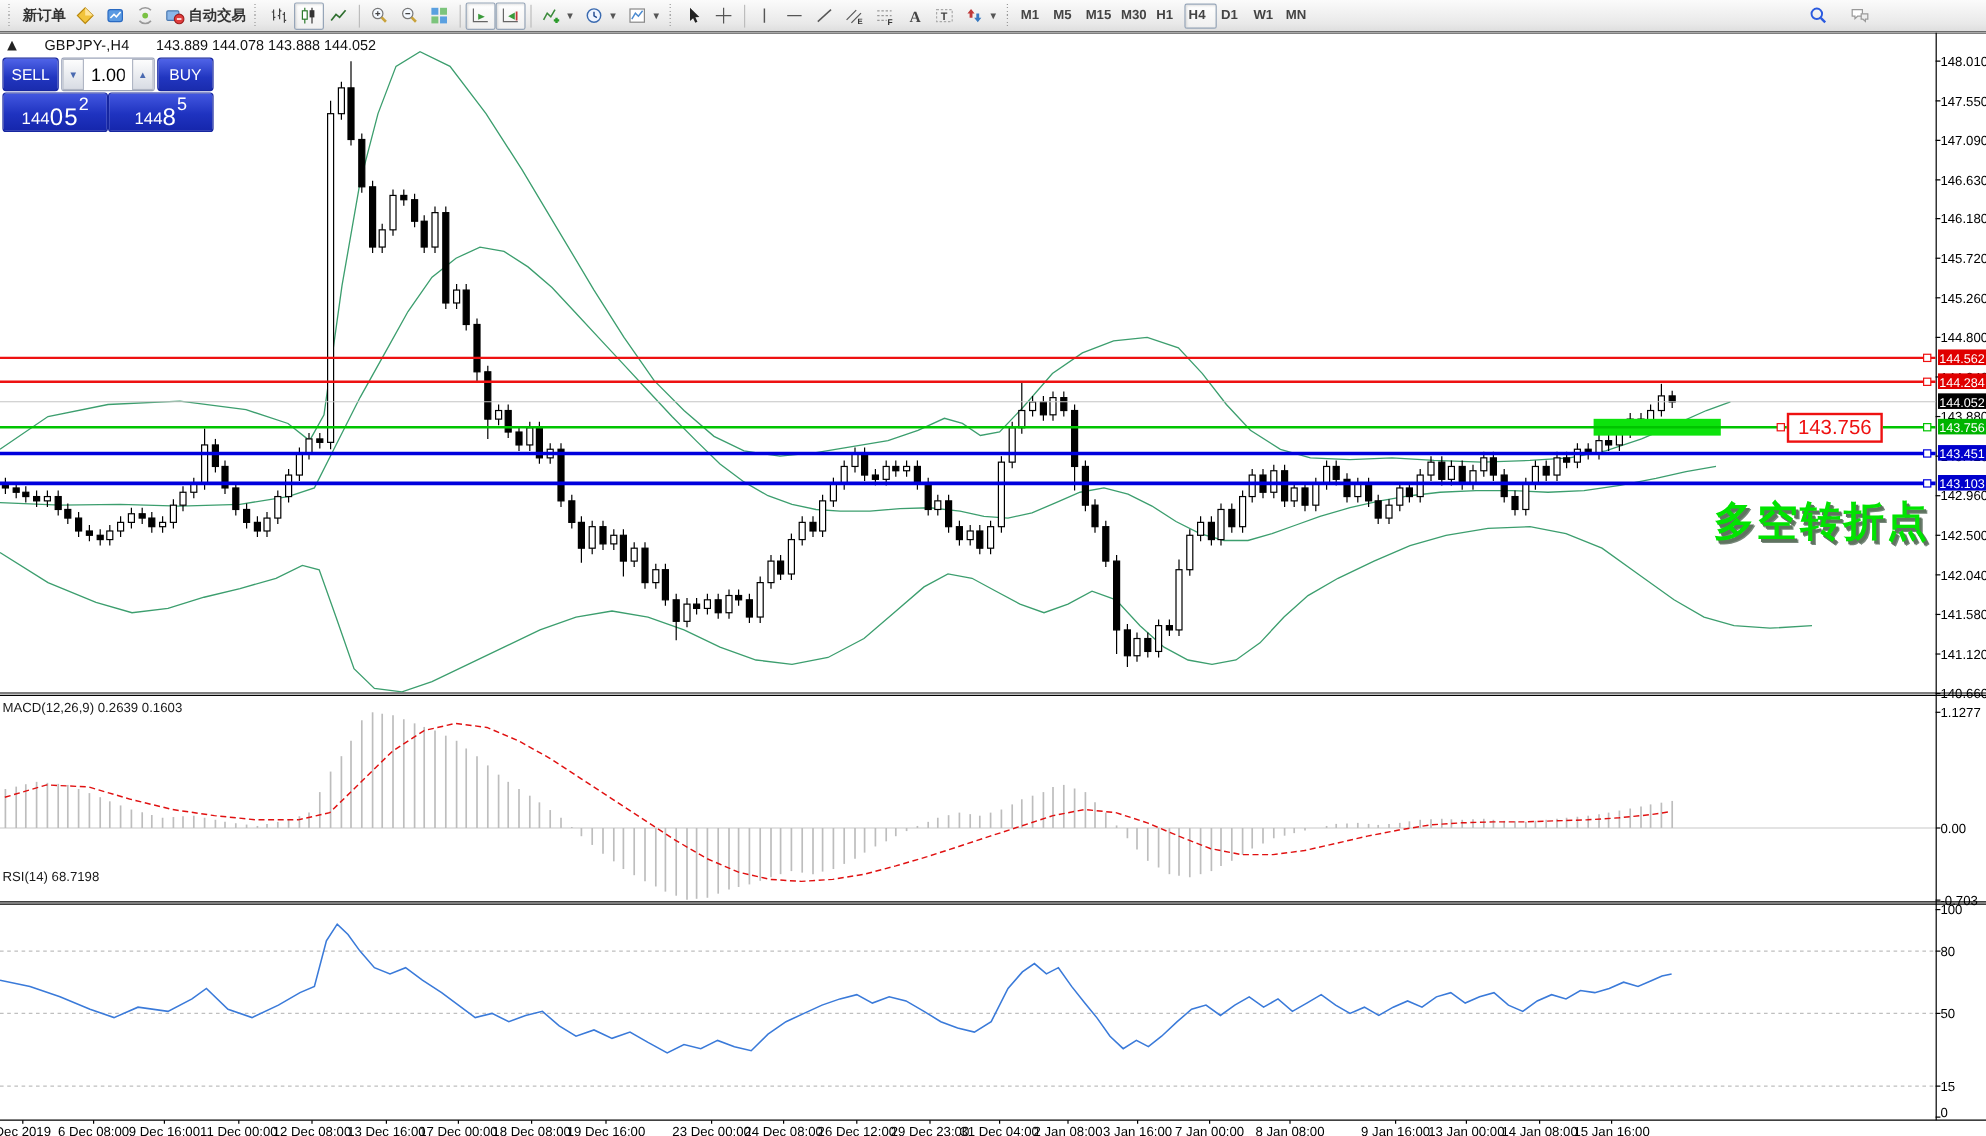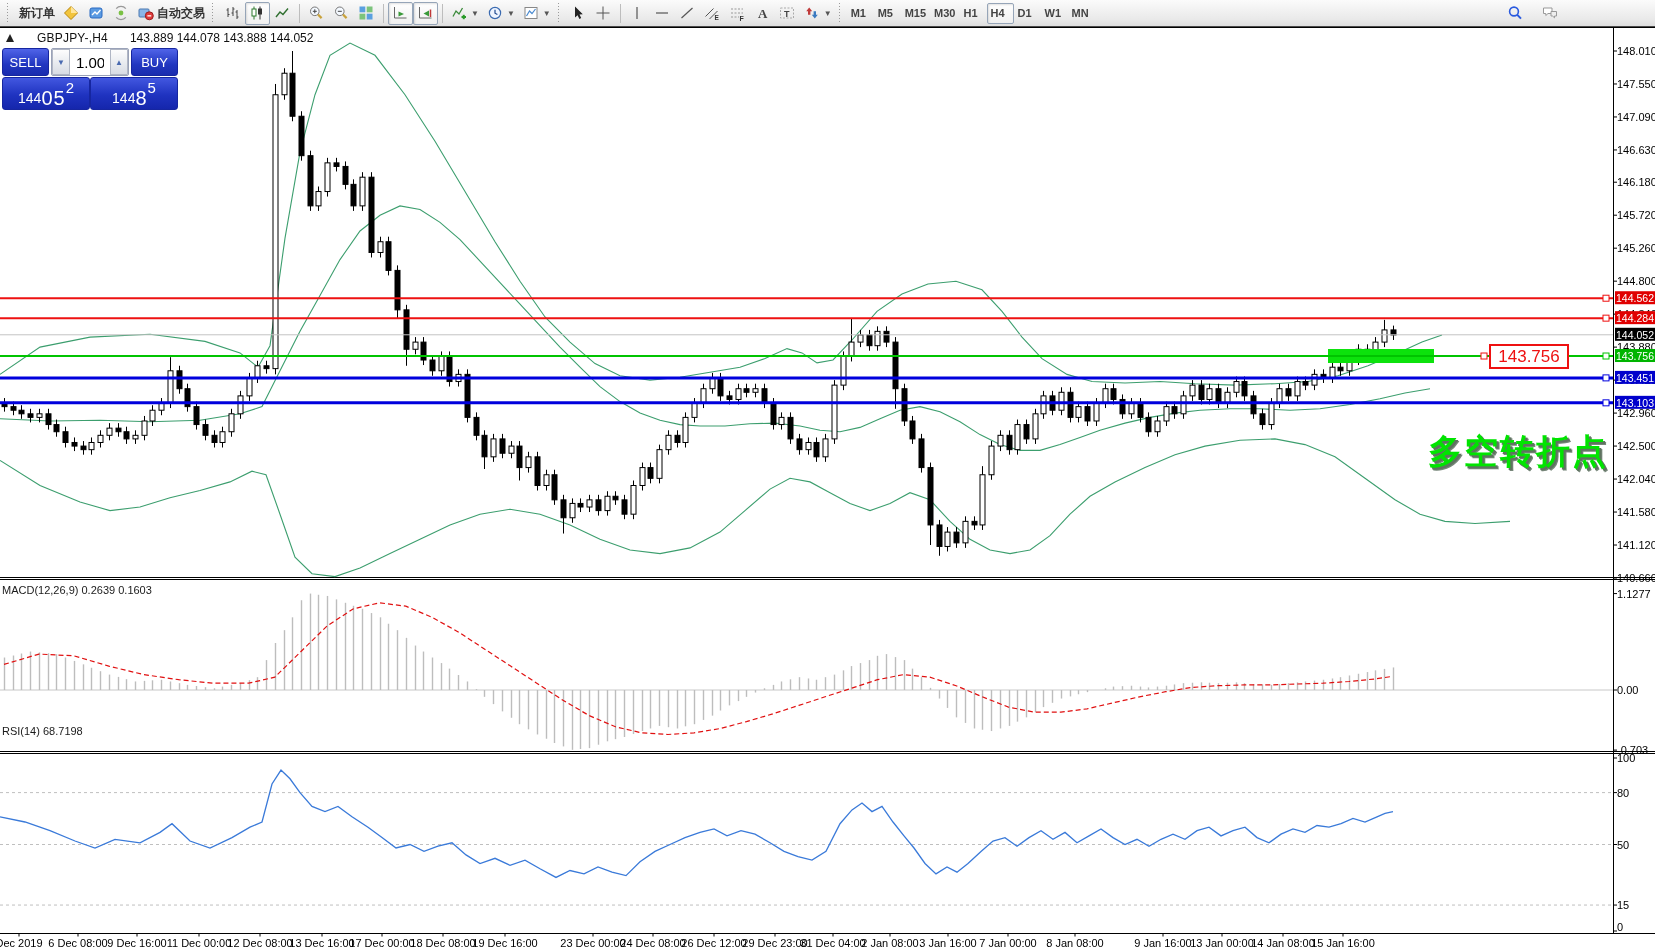--- a/index.html
+++ b/index.html
@@ -57,21 +57,21 @@
   .ind-header { position:absolute; left:2px; font-size:11px; color:#1a1a1a; z-index:4; }
   #macd-header { top:557px; }
   #rsi-header { top:698px; }
 
   .callout {
     position:absolute; left:1489px; top:317px; width:80px; height:25px; z-index:7;
     border:2px solid #ee1111; background:#fff; color:#ee1111; font-size:17px;
     display:flex; align-items:center; justify-content:center;
   }
   .annotation {
-    position:absolute; left:1428px; top:402px; z-index:7;
+    position:absolute; left:1428px; top:385px; z-index:7;
     font-size:34px; font-weight:bold; color:#00e400; letter-spacing:2px;
     text-shadow:2px 2px 0 #5f7360, 3px 3px 0 #77877a; white-space:nowrap;
   }
 </style>
 </head>
 <body>
 
 <div class="app">
   <div class="toolbar" id="toolbar">
       <div class="tb-handle"></div>

